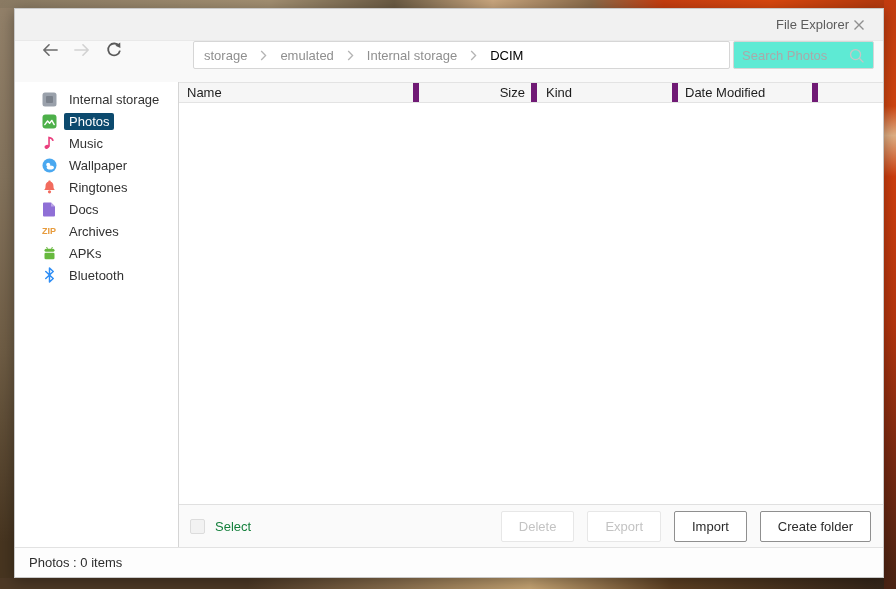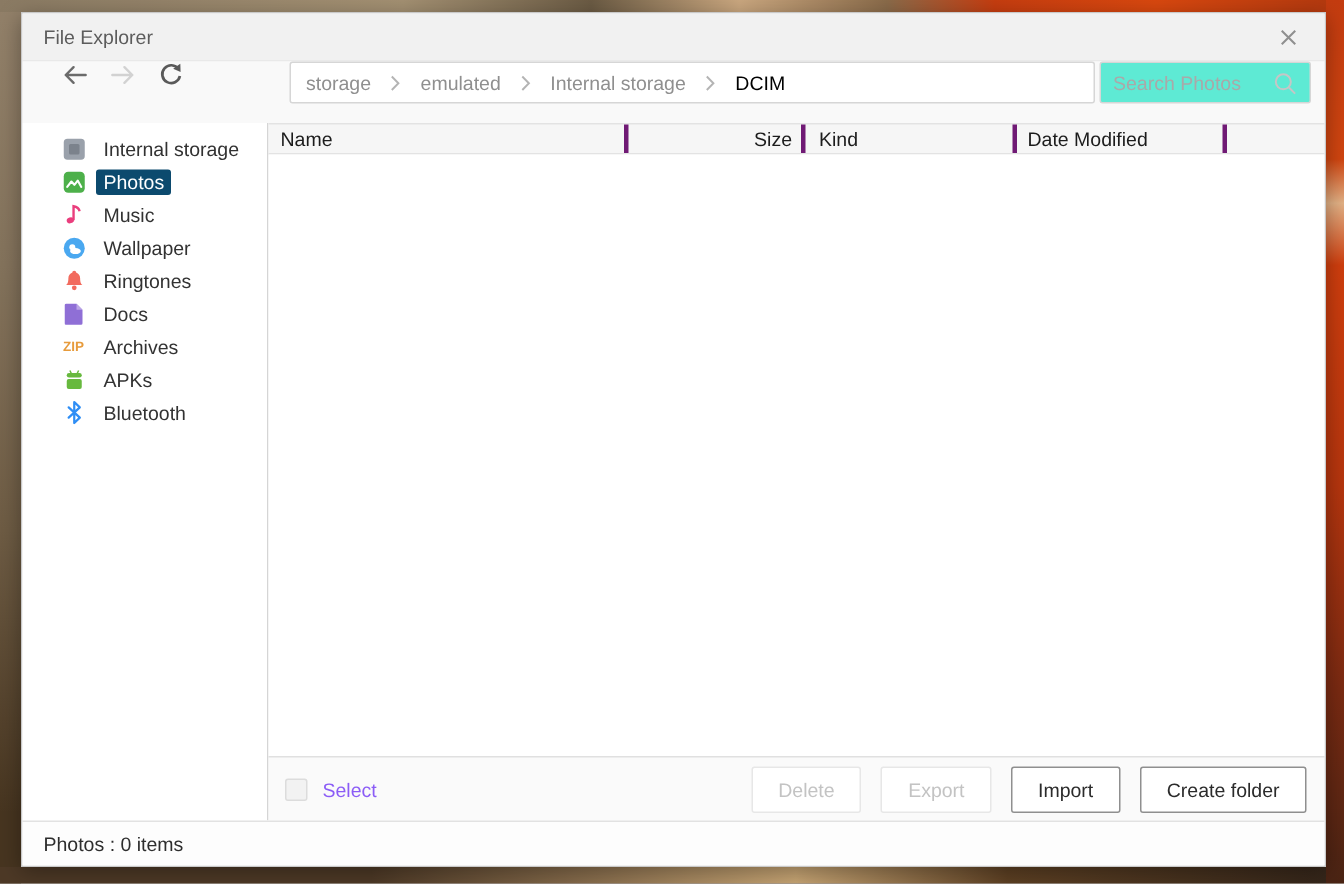--- a/index.html
+++ b/index.html
@@ -20,21 +20,21 @@
     background:linear-gradient(180deg,#93816a 0%,#84735c 30%,#6e5c44 60%,#473520 92%);}
 
   .window{
     position:absolute;left:14px;top:8px;width:870px;height:570px;
     background:#fff;border:1px solid #c9c9c9;
     box-shadow:0 3px 14px rgba(0,0,0,.35);
     display:flex;flex-direction:column;
   }
   
   .titlebar{height:32px;background:#f1f1f1;display:flex;align-items:center;
-    padding:0 14px;flex:0 0 auto;border-bottom:1px solid #e9e9e9;}
+    padding:0 14px;flex:0 0 auto;border-bottom:1px solid #e9e9e9;text-align:right;}
   .titlebar .title{font-size:13px;color:#5c5c5c;flex:1;}
   .close-btn{width:20px;height:20px;display:flex;align-items:center;justify-content:center;cursor:default;}
 
   
   .toolbar{height:41px;background:#f9f9f9;display:flex;
     padding-left:26px;flex:0 0 auto;}
   .nav-btn{width:18px;height:18px;margin-right:14px;display:flex;align-items:center;justify-content:center;}
   .breadcrumb{margin-left:56px;width:537px;height:28px;background:#fff;
     border:1px solid #d6d6d6;border-radius:2px;display:flex;align-items:center;
     padding:0 10px;gap:13px;font-size:13px;color:#8f8f8f;}
@@ -51,33 +51,33 @@
   .side-item{height:22px;display:flex;align-items:center;padding-left:26px;font-size:13px;color:#323232;cursor:default;}
   .side-item .ic{width:16px;height:16px;margin-right:7px;display:flex;align-items:center;justify-content:center;flex:0 0 auto;}
   .side-item .lbl{padding:1px 5px;border-radius:2px;}
   .side-item.selected .lbl{background:#0c4a6e;color:#fff;}
   .zip-txt{font-size:9px;font-weight:bold;color:#e79b3c;letter-spacing:0px;}
 
   .main{flex:1;display:flex;flex-direction:column;min-width:0;}
   .thead{height:21px;flex:0 0 auto;display:flex;background:#f6f6f6;
     border-top:1px solid #e3e3e3;border-bottom:1px solid #e3e3e3;
     font-size:13px;color:#1c1c1c;align-items:center;}
-  .th{height:100%;display:flex;align-items:center;border-right:3px solid #701a75;}
+  .th{height:100%;display:flex;align-items:center;border-right:6px solid #701a75;}
   .th-name{width:240px;padding-left:8px;}
   .th-size{width:118px;justify-content:flex-end;padding-right:6px;}
   .th-kind{width:141px;padding-left:9px;}
   .th-date{width:140px;padding-left:7px;}
   .th-extra{flex:1;border-right:none;}
   .tbody{flex:1;background:#fff;}
 
   
   .footer{height:43px;flex:0 0 auto;background:#fafafa;border-top:1px solid #e0e0e0;
     display:flex;align-items:center;padding:0 12px 0 11px;}
   .checkbox{width:15px;height:15px;background:#f2f2f2;border:1px solid #dcdcdc;border-radius:2px;flex:0 0 auto;}
-  .select-lbl{margin-left:10px;font-size:13px;color:#8b5cf6;flex:1;}
+  .select-lbl{margin-left:10px;font-size:13px;color:#15803d;flex:1;}
   .btn{height:31px;margin-left:13px;padding:0 17px;font-size:13px;border-radius:2px;
     background:#fff;display:flex;align-items:center;justify-content:center;cursor:default;
     font-family:"Liberation Sans","DejaVu Sans",sans-serif;}
   .btn.disabled{border:1px solid #e7e7e7;color:#c3c3c3;}
   .btn.enabled{border:1px solid #8f8f8f;color:#2b2b2b;}
 
   
   .statusbar{height:30px;flex:0 0 auto;background:#fdfdfd;border-top:1px solid #e2e2e2;
     display:flex;align-items:center;padding-left:14px;font-size:13px;color:#2d2d2d;}
 </style>

